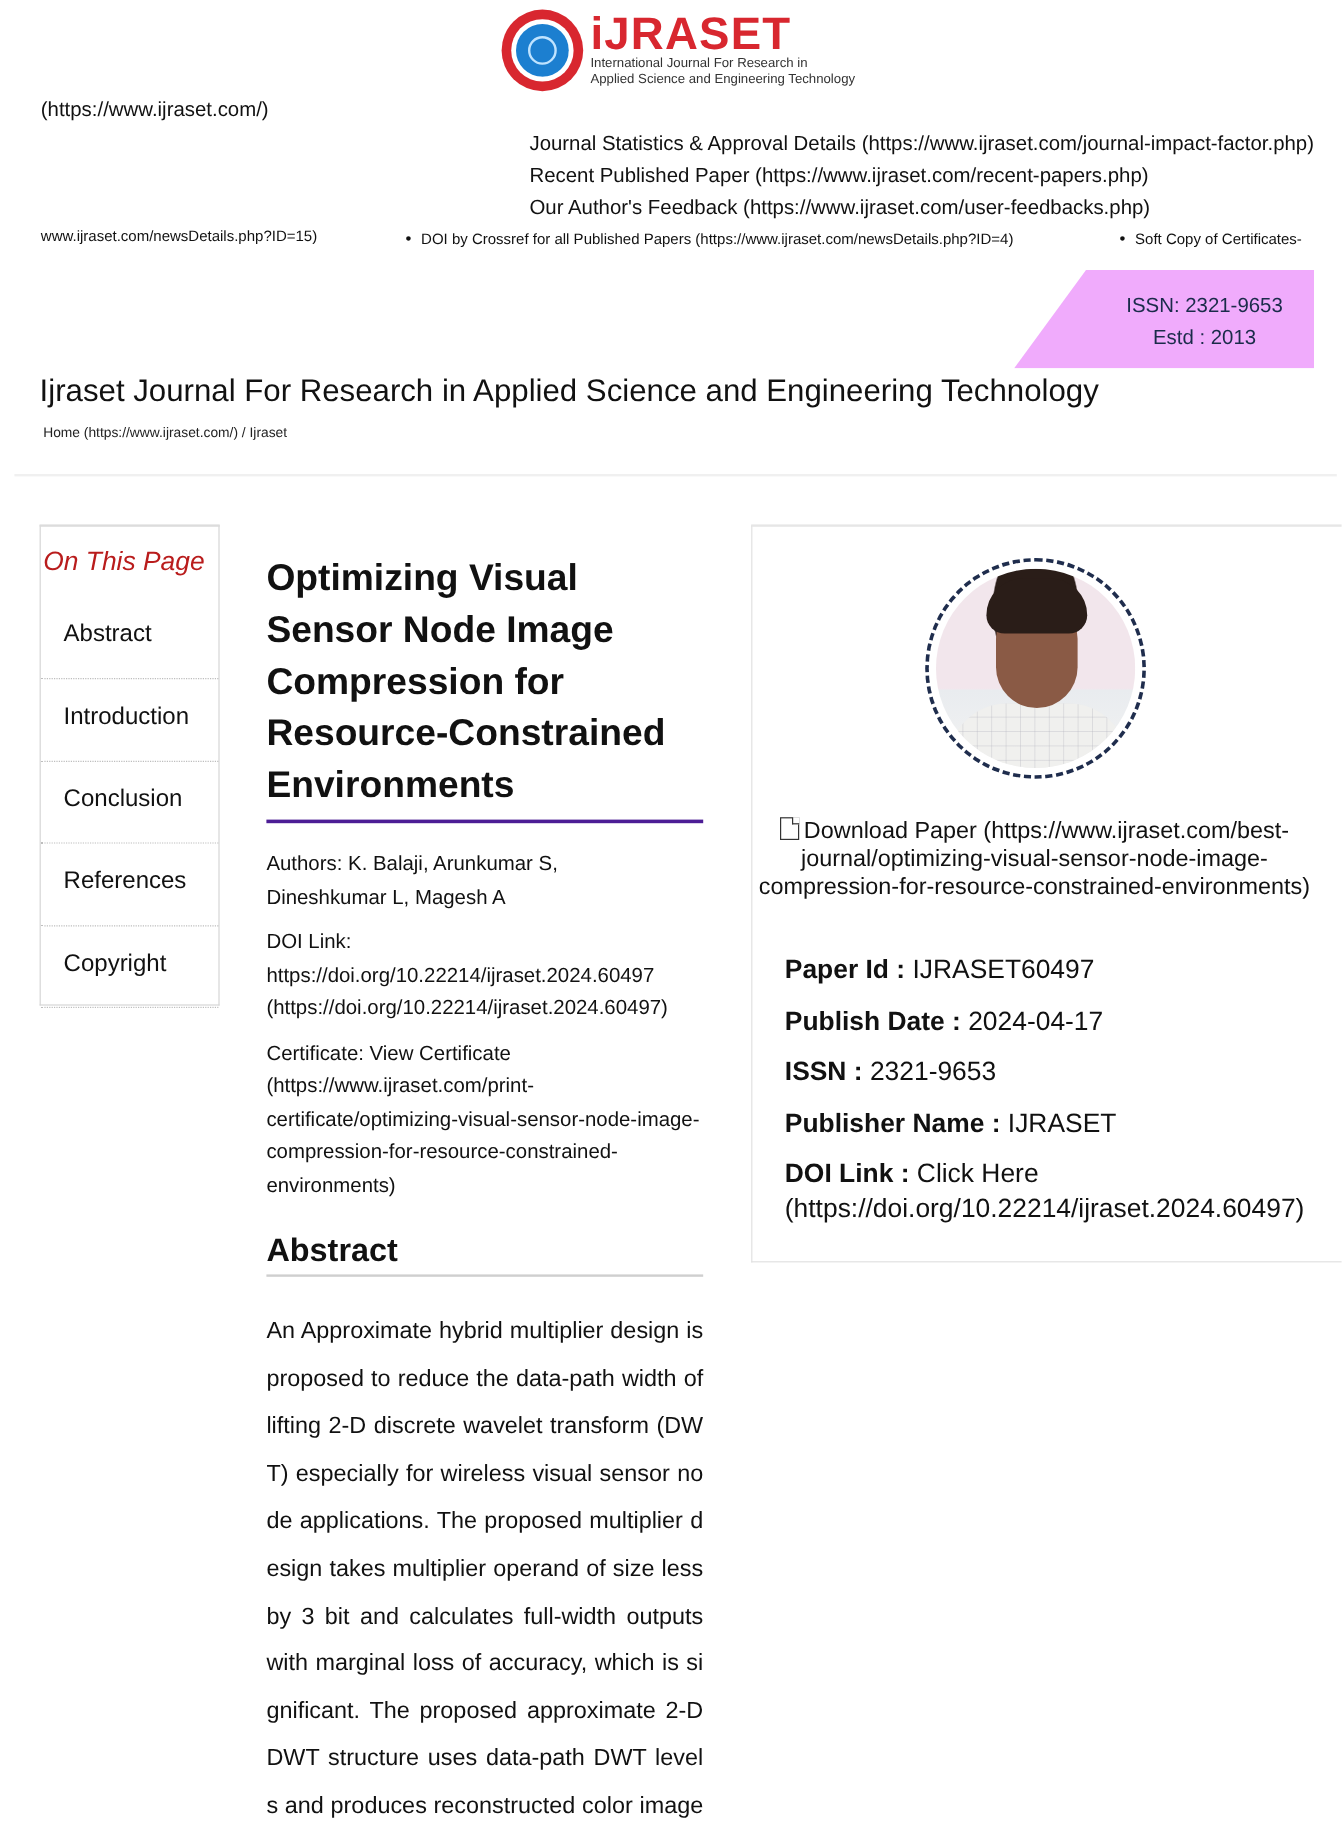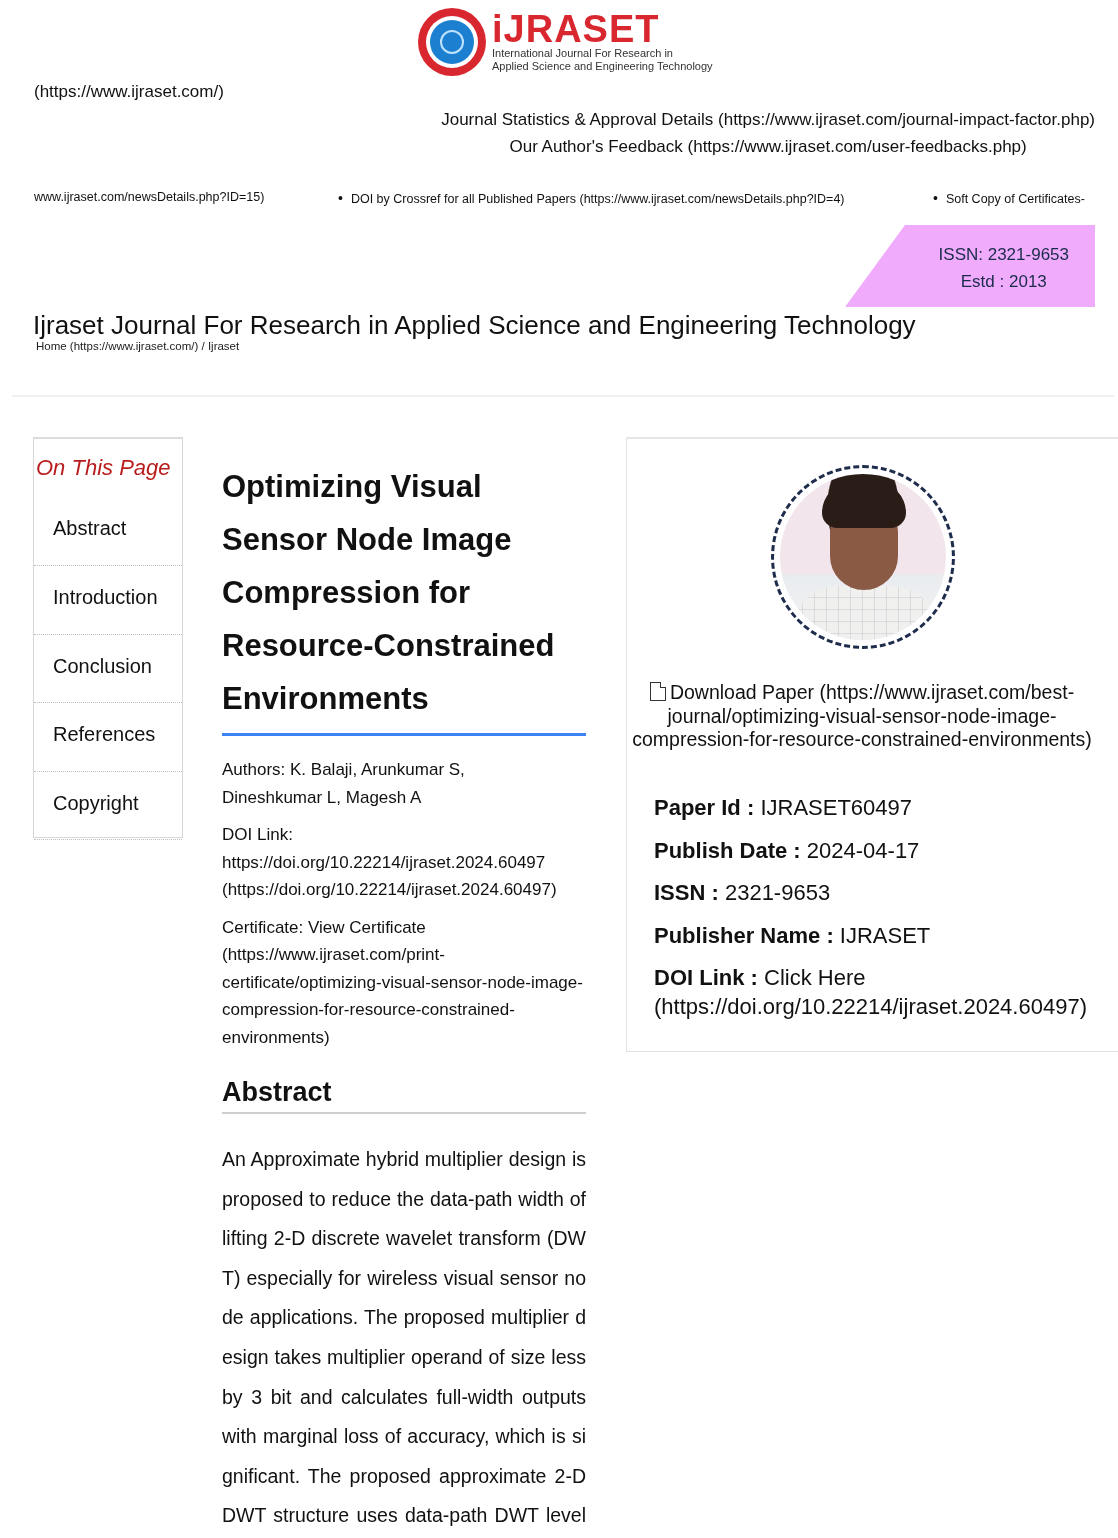--- a/index.html
+++ b/index.html
@@ -9,42 +9,42 @@
   .logo { position: absolute; left: 418px; top: 6px; width: 300px; height: 72px; display: flex; align-items: center; }
   .logo-emblem { width: 68px; height: 68px; border-radius: 50%; background: #d8272f; position: relative; flex: 0 0 68px; }
   .logo-emblem .ring { position: absolute; left: 8px; top: 8px; width: 52px; height: 52px; border-radius: 50%; background: #ffffff; }
   .logo-emblem .gear { position: absolute; left: 12px; top: 12px; width: 44px; height: 44px; border-radius: 50%; background: #1c7fd0; border: 4px dotted #1c7fd0; }
   .logo-emblem .atom { position: absolute; left: 22px; top: 22px; width: 24px; height: 24px; border-radius: 50%; border: 2px solid #bfe3ff; }
   .logo-text { margin-left: 6px; display: flex; flex-direction: column; }
   .logo-name { font-size: 38px; font-weight: 700; color: #d8272f; letter-spacing: 1px; line-height: 36px; }
   .logo-sub { font-size: 11px; color: #333; line-height: 13px; }
 
   .home-link { position: absolute; left: 34px; top: 82px; font-size: 17px; color: #111; }
-  .top-links { position: absolute; right: 23px; top: 107px; text-align: center; }
+  .top-links { position: absolute; right: 23px; top: 107px; text-align: left; }
   .top-links a { display: block; font-size: 17px; color: #111; text-decoration: none; line-height: 26.5px; }
 
   .ticker { position: absolute; left: 0; top: 190px; width: 1118px; height: 20px; font-size: 12.5px; color: #111; white-space: nowrap; }
   .ticker span { position: absolute; top: 0; }
   .ticker .bullet { font-size: 14px; margin-right: 8px; }
 
   .issn-banner { position: absolute; left: 845px; top: 225px; width: 250px; height: 82px; background: #f0abfc;
                  clip-path: polygon(60px 0, 100% 0, 100% 100%, 0 100%); }
   .issn-banner .txt { position: absolute; right: 26px; top: 16px; text-align: center; font-size: 17px; color: #1a2b4a; line-height: 27px; }
 
   .site-title { position: absolute; left: 33px; top: 310px; font-size: 26px; color: #111; }
-  .breadcrumb { position: absolute; left: 36px; top: 340px; font-size: 11.5px; color: #222; }
+  .breadcrumb { position: absolute; left: 36px; top: 355px; font-size: 11.5px; color: #222; }
   .hr-top { position: absolute; left: 12px; top: 395px; width: 1102px; height: 2px; background: #f0f0f0; }
 
   .toc { position: absolute; left: 33px; top: 437px; width: 150px; height: 401px; border: 1px solid #d6d6d6; border-top: 2px solid #dcdcdc; }
   .toc-title { font-size: 22px; padding: 16px 0 0 2px; height: 58px; color: #b91c1c; font-style: italic; }
   .toc-item { display: block; height: 68.5px; padding: 20px 0 0 19px; font-size: 20px; color: #111; text-decoration: none; border-bottom: 1px dotted #bdbdbd; }
   .toc-item.first { height: 69px; padding-top: 20px; }
 
   .main { position: absolute; left: 222px; top: 460px; width: 364px; }
-  .paper-title { font-size: 31px; font-weight: 700; line-height: 53px; color: #111; padding-bottom: 8px; border-bottom: 3px solid #3b82f6; }
+  .paper-title { font-size: 31px; font-weight: 700; line-height: 43px; color: #111; padding-bottom: 8px; border-bottom: 3px solid #4c1d95; }
   .meta { margin-top: 20px; font-size: 17px; line-height: 27.5px; color: #111; }
   .meta p { margin-bottom: 10px; }
   .meta a { color: #111; text-decoration: none; }
   .abstract-h { margin-top: 26px; font-size: 27px; font-weight: 700; padding-bottom: 4px; border-bottom: 2px solid #cfcfcf; }
   .abstract-body { margin-top: 26px; font-size: 19.5px; line-height: 39.6px; text-align: justify; color: #111; word-break: break-all; }
 
   .side-card { position: absolute; left: 626px; top: 437px; width: 512px; height: 615px; border: 1px solid #e2e2e2; border-top: 2px solid #e6e6e6; }
   .avatar-ring { position: absolute; left: 144px; top: 26px; width: 184px; height: 184px; border-radius: 50%; border: 3px dashed #1f2d4d; padding: 6px; }
   .avatar { width: 100%; height: 100%; border-radius: 50%; background: radial-gradient(circle at 50% 40%, #8a5a45 0 22%, transparent 23%),
             radial-gradient(ellipse at 50% 20%, #2a1d18 0 30%, transparent 31%),
@@ -75,20 +75,21 @@
     <div class="logo-name">iJRASET</div>
     <div class="logo-sub">International Journal For Research in</div>
     <div class="logo-sub">Applied Science and Engineering Technology</div>
   </div>
 </div>
 
 <a class="home-link">(https://www.ijraset.com/)</a>
 
 <nav class="top-links">
   <a>Journal Statistics &amp; Approval Details (https://www.ijraset.com/journal-impact-factor.php)</a>
+  <a>Recent Published Paper (https://www.ijraset.com/recent-papers.php)</a>
   <a>Our Author's Feedback (https://www.ijraset.com/user-feedbacks.php)</a>
 </nav>
 
 <div class="ticker">
   <span style="left:34px">www.ijraset.com/newsDetails.php?ID=15)</span>
   <span style="left:338px"><span class="bullet" style="position:static">•</span><span style="position:static">DOI by Crossref for all Published Papers (https://www.ijraset.com/newsDetails.php?ID=4)</span></span>
   <span style="left:933px"><span class="bullet" style="position:static">•</span><span style="position:static">Soft Copy of Certificates-</span></span>
 </div>
 
 <div class="issn-banner">

